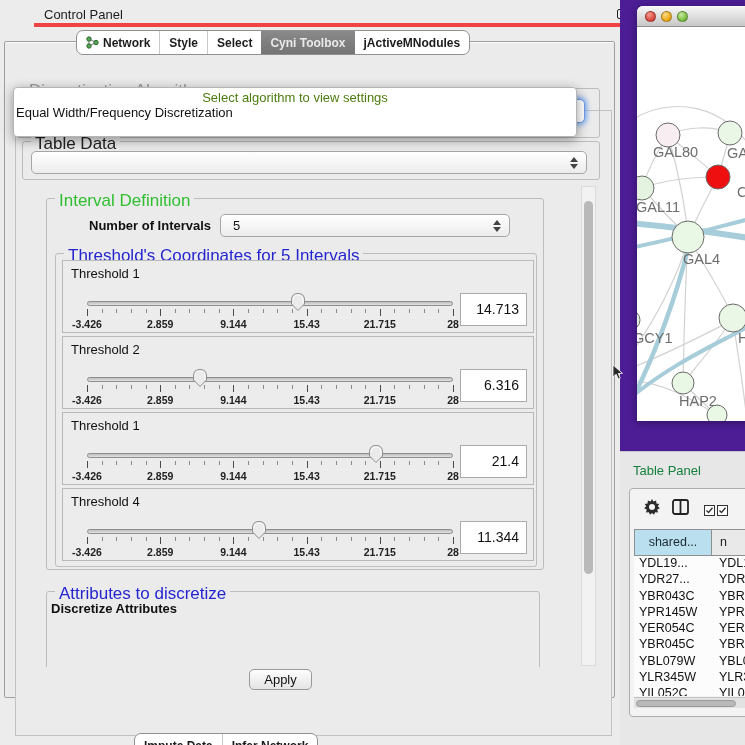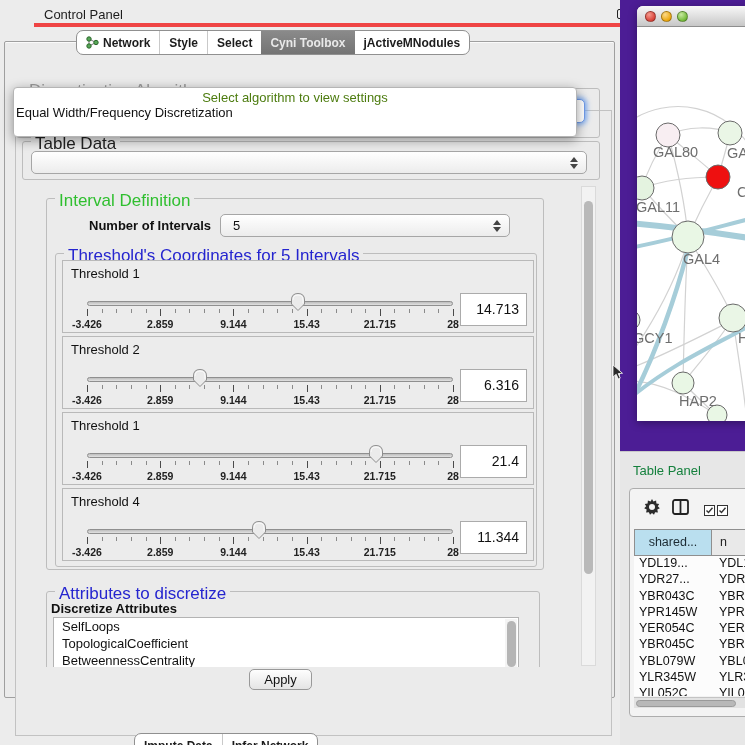--- a/index.html
+++ b/index.html
@@ -368,30 +368,20 @@
             <div class="t-value">11.344</div>
           </div>
         </div>
     </div>
   </div>
 
   <div id="attr-clip">
     <div class="group" id="attr-group">
       <span class="group-title">Attributes to discretize</span>
       <span id="num-label">Discretize Attributes</span>
-      <div id="attr-list">
-        <div id="attr-items">
-            <div class="list-item">SelfLoops</div>
-            <div class="list-item">TopologicalCoefficient</div>
-            <div class="list-item">BetweennessCentrality</div>
-          </div>
-        <div id="list-sb">
-            <div class="th"></div>
-          </div>
-      </div>
     </div>
   </div>
 
   <div id="main-sb">
       <div class="th"></div>
     </div>
 
   <div id="apply-btn">Apply</div>
 
   <div class="segbar" id="bottom-tabs">

